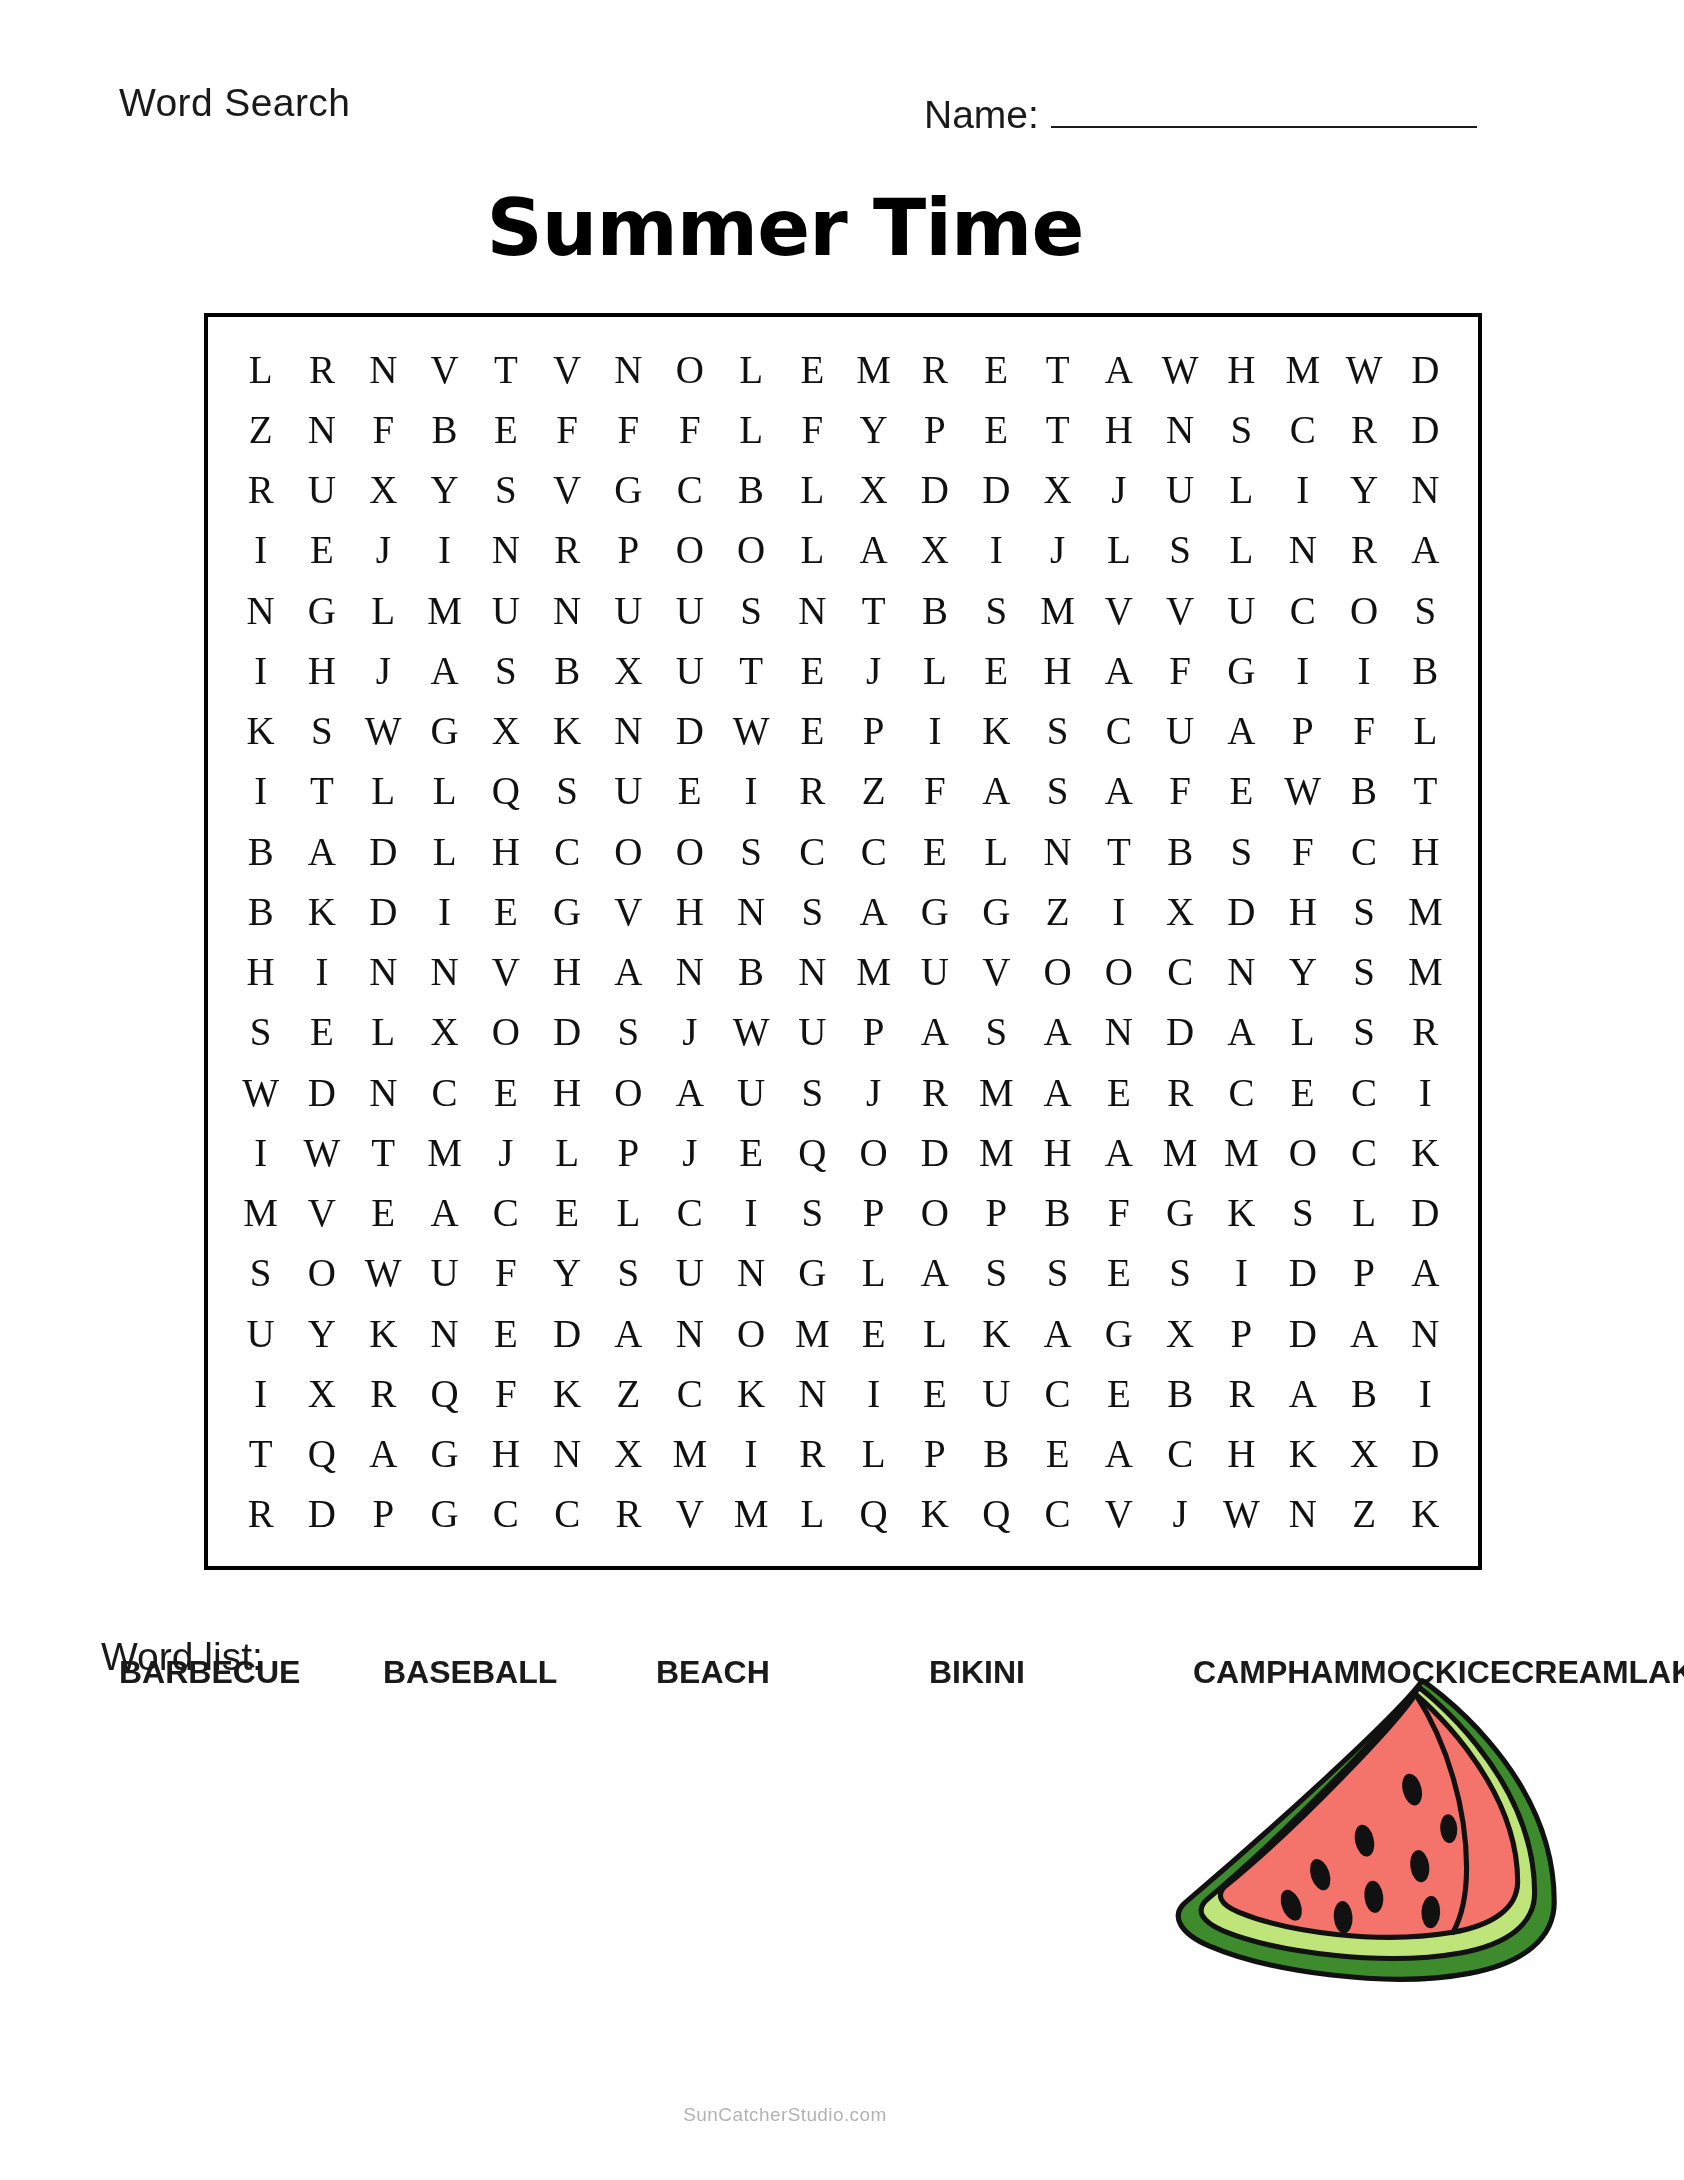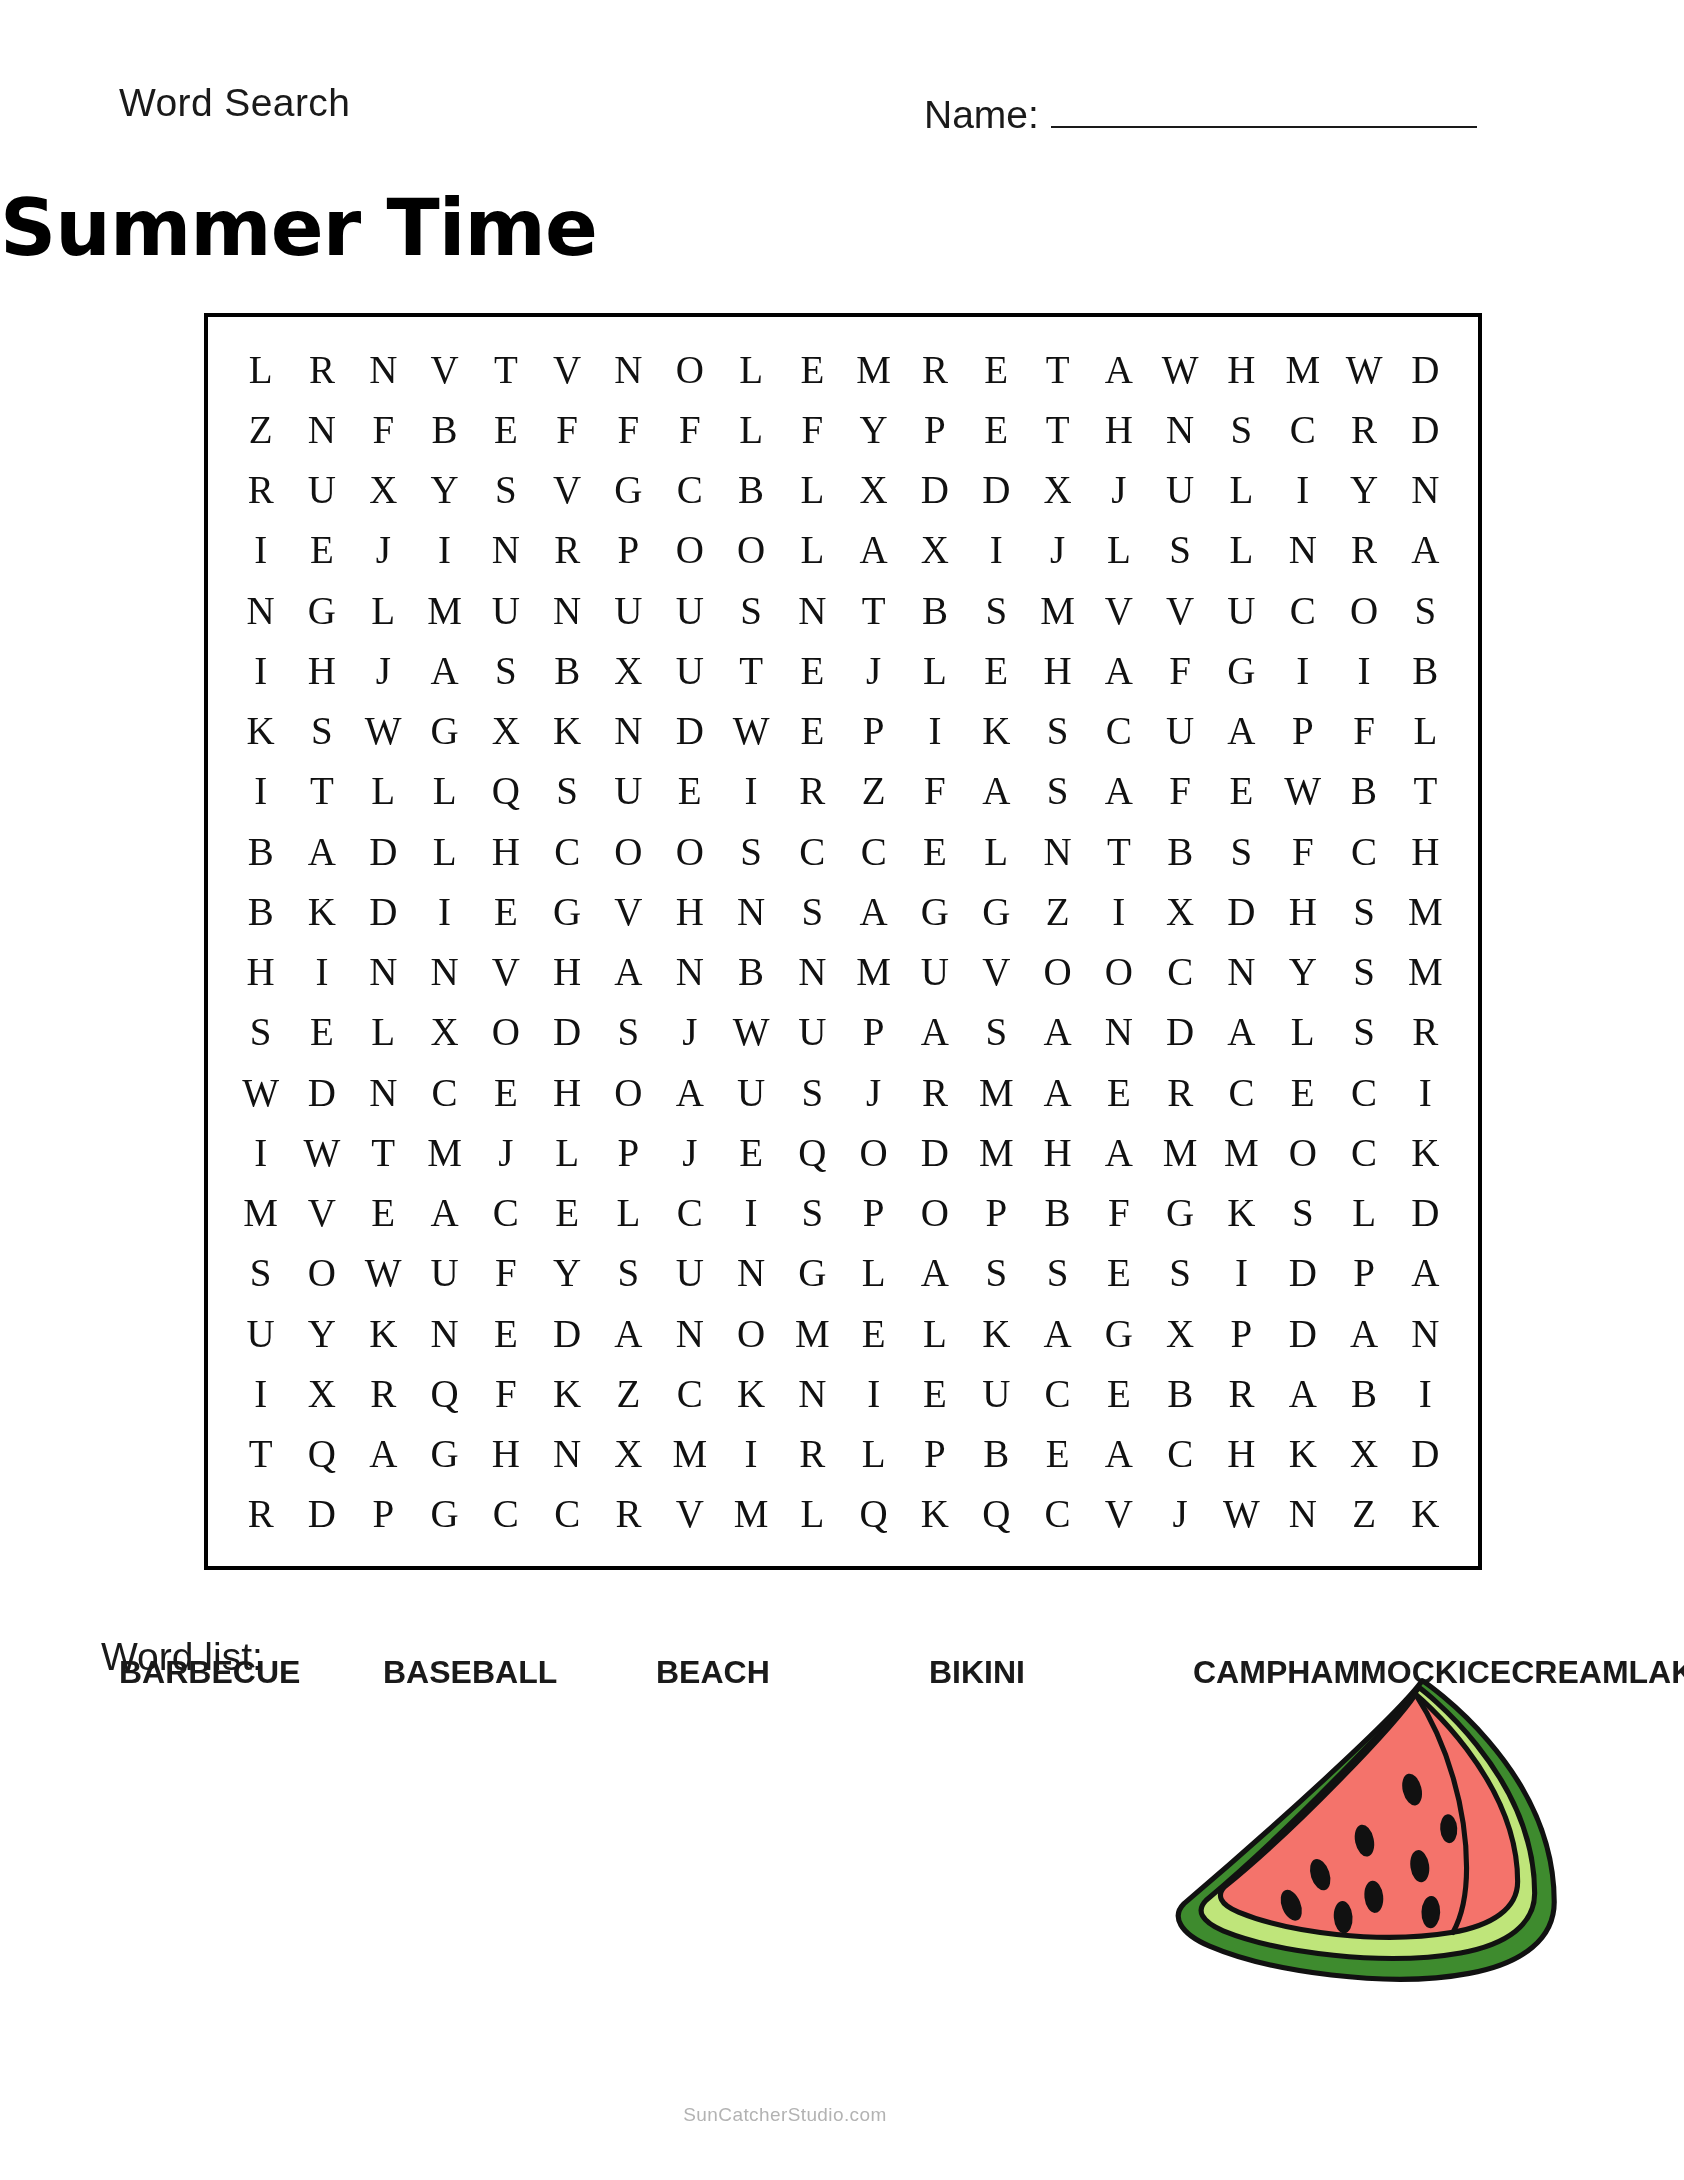--- a/index.html
+++ b/index.html
@@ -58,20 +58,21 @@
     margin-left: 12px;
     height: 34px;
   }
 
   
   .puzzle-title {
     position: absolute;
     top: 183px;
     left: 0;
     width: 100%;
+    text-align: center;
     font-size: 78px;
     font-weight: bold;
     letter-spacing: -0.9px;
     color: #000000;
     font-family: "DejaVu Sans", sans-serif;
   }
 
   
   .grid-box {
     position: absolute;

